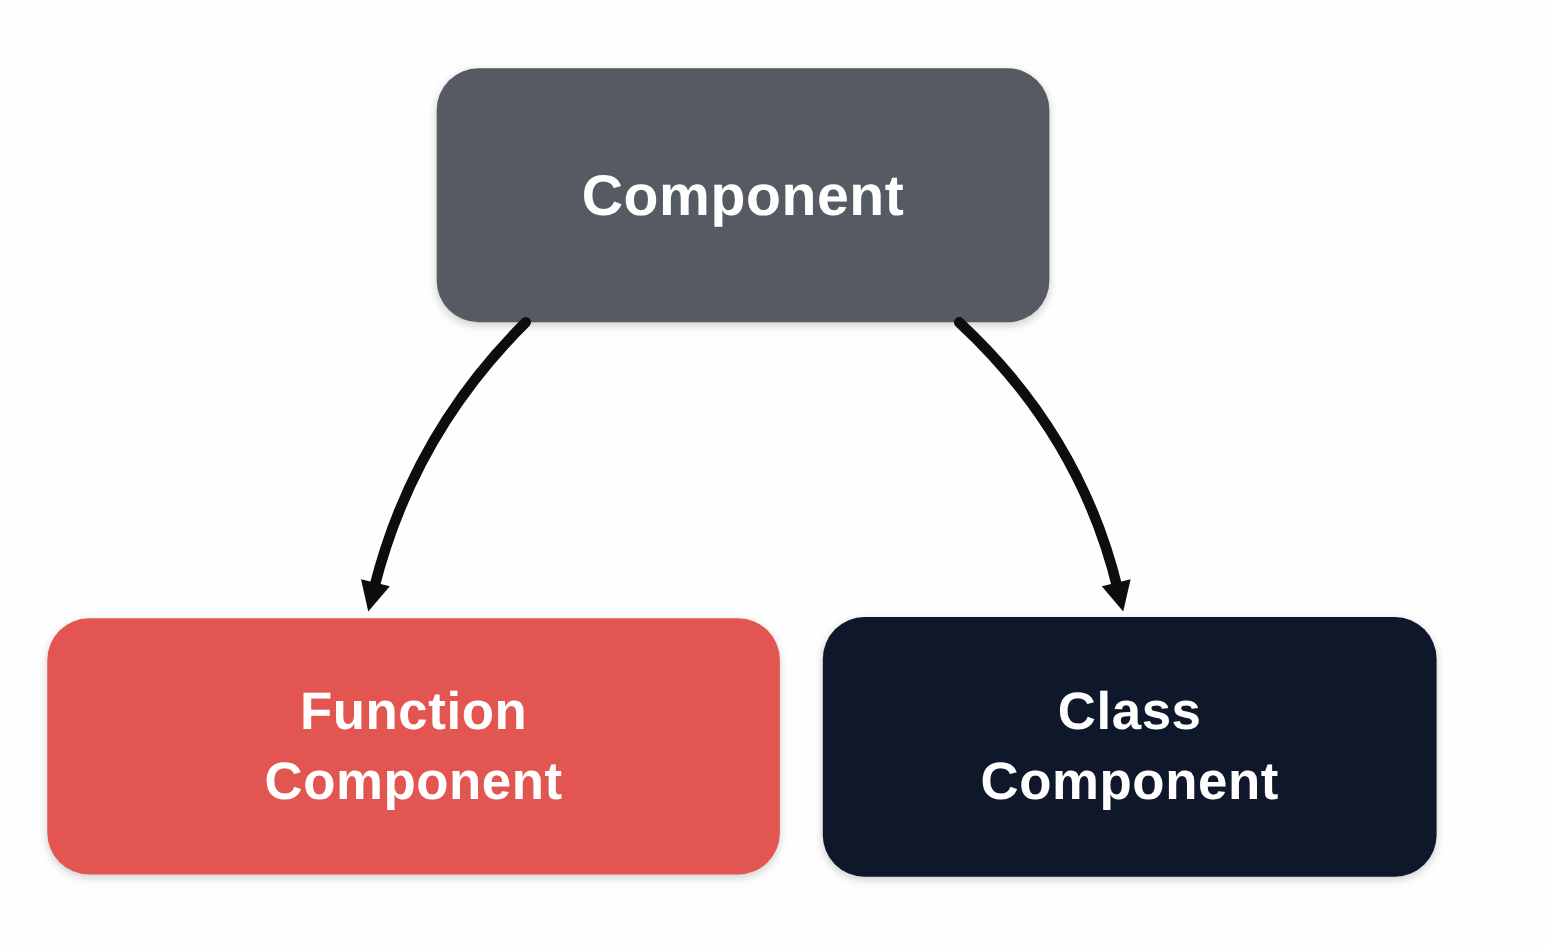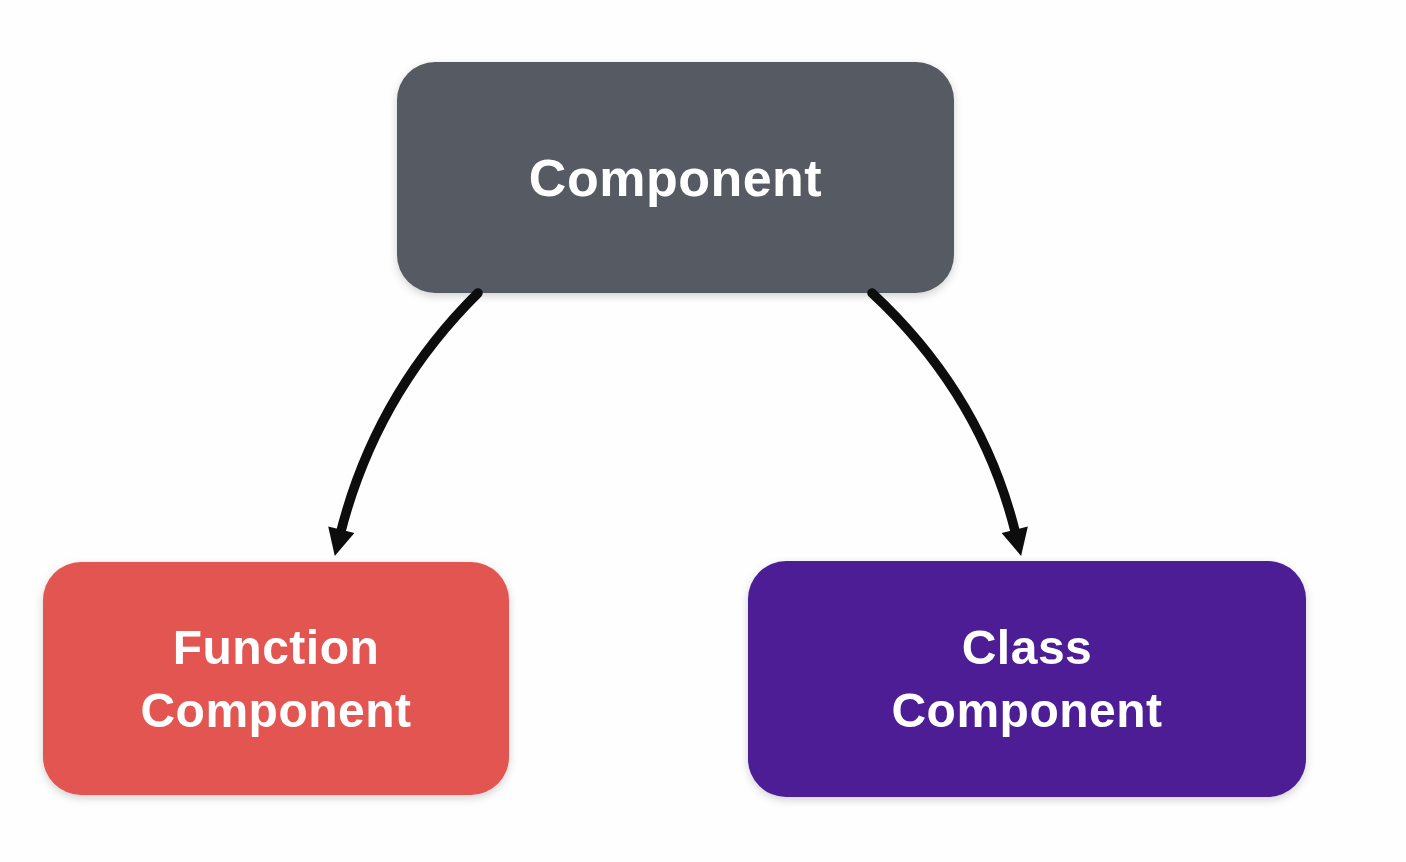--- a/index.html
+++ b/index.html
@@ -32,21 +32,21 @@
   .node-component {
     left: 397px;
     top: 62px;
     width: 557px;
     height: 231px;
     font-size: 52px;
   }
   .node-function {
     left: 43px;
     top: 562px;
-    width: 466px;
+    width: 666px;
     height: 233px;
     font-size: 48px;
     line-height: 63px;
   }
   .node-class {
     left: 748px;
     top: 561px;
     width: 558px;
     height: 236px;
     font-size: 48px;
@@ -73,21 +73,21 @@
 
   <div class="node node-component" style="background: rgb(86, 90, 98); color: rgb(255, 255, 255);">
     <span>Component</span>
   </div>
 
   <div class="node node-function" style="background: rgb(226, 85, 81); color: rgb(255, 255, 255);">
     <span>Function</span>
     <span>Component</span>
   </div>
 
-  <div class="node node-class" style="background: #4c1d95; color: rgb(255, 255, 255);">
+  <div class="node node-class" style="background: #0f172a; color: rgb(255, 255, 255);">
     <span>Class</span>
     <span>Component</span>
   </div>
 
   <svg class="edges-layer" viewBox="0 0 1406 862" xmlns="http://www.w3.org/2000/svg">
     <defs>
       <marker id="arrowhead" viewBox="0 0 10 10" refX="2" refY="5" markerWidth="30" markerHeight="27" orient="auto" markerUnits="userSpaceOnUse">
         <path d="M 0 0 L 10 5 L 0 10 z" style="fill: rgb(13, 13, 13);"></path>
       </marker>
     </defs>

